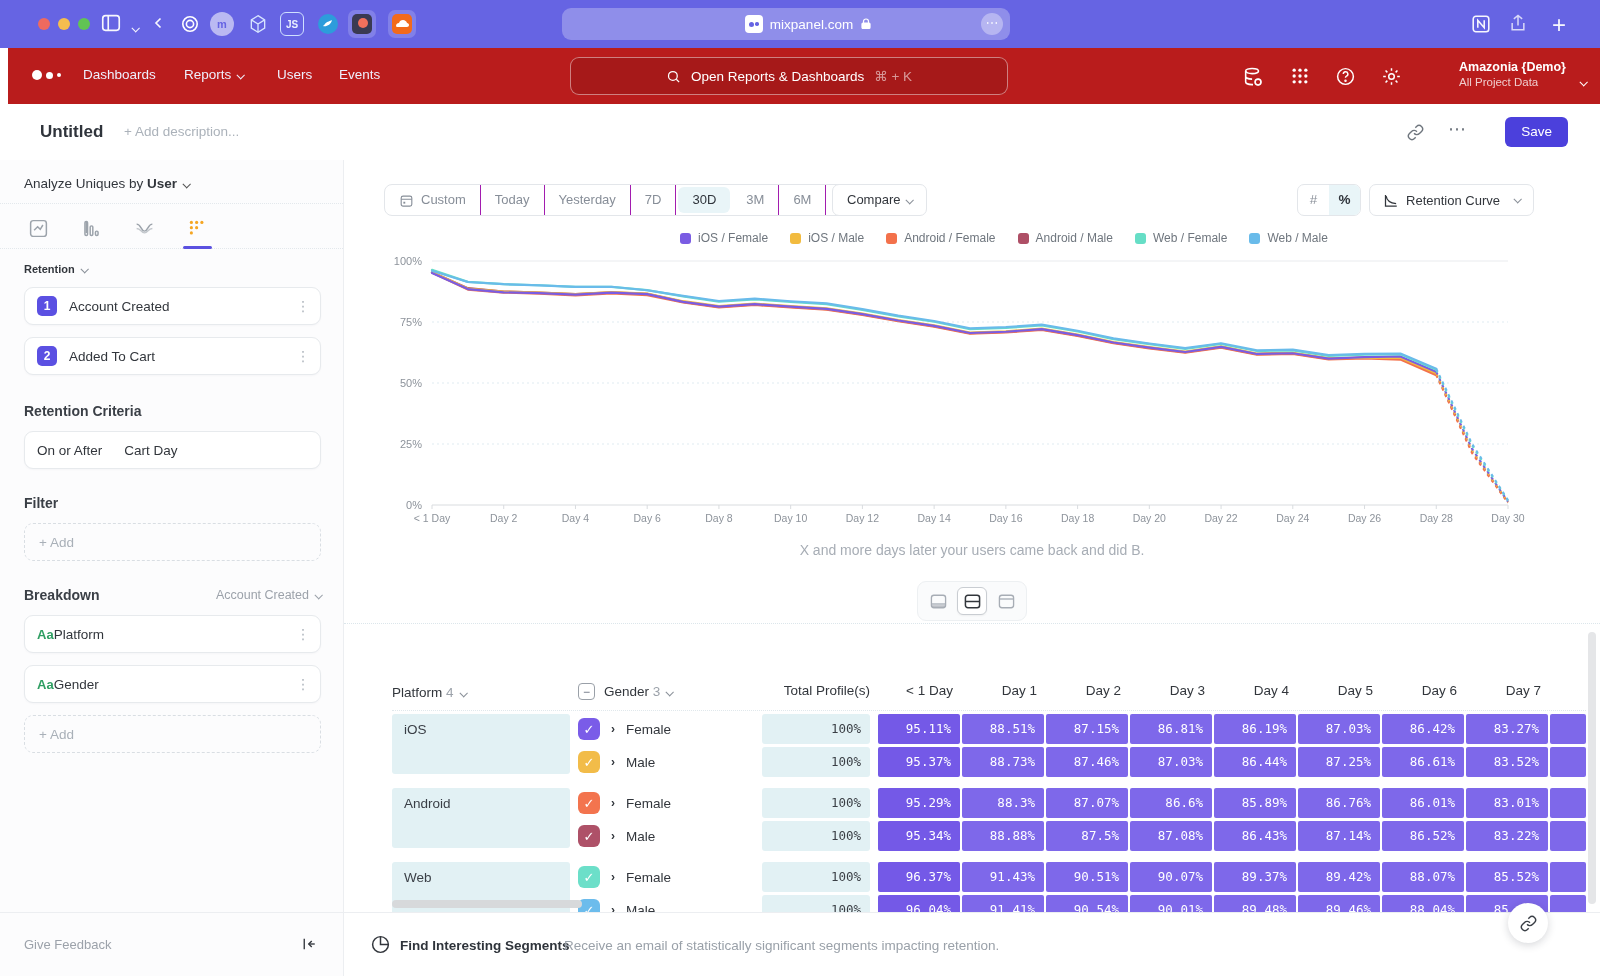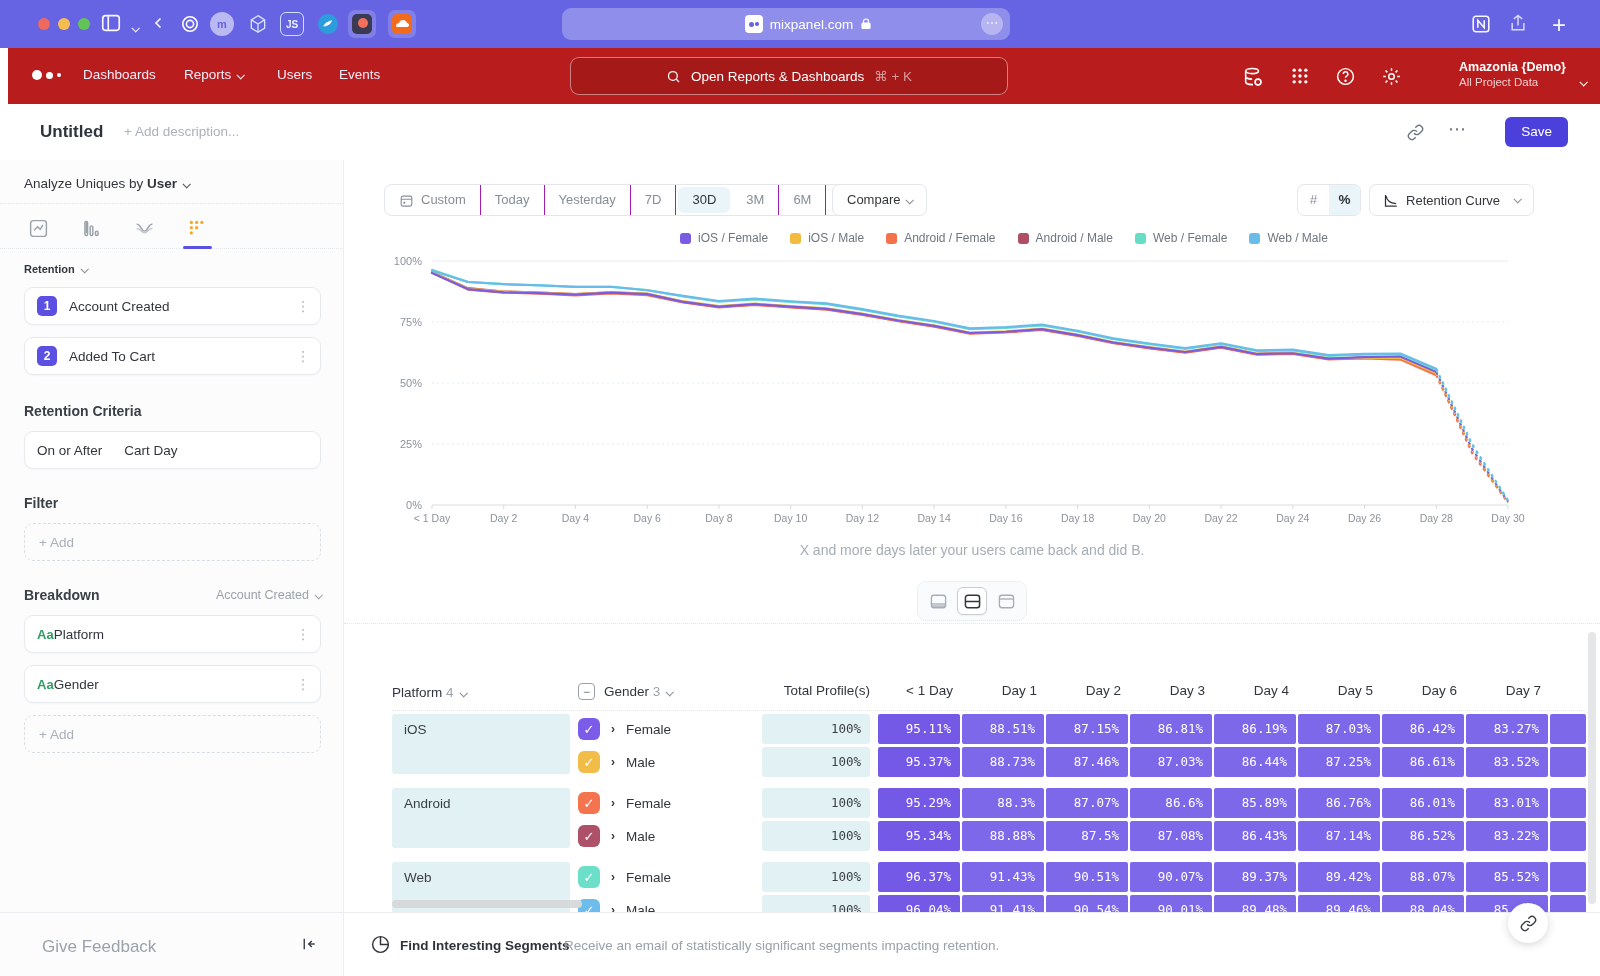--- a/index.html
+++ b/index.html
@@ -51,21 +51,21 @@
   .sb-h2 { font-size:14px; font-weight:bold; color:#3A3F46; }
   .card { background:#fff; border:1px solid #E7EAED; border-radius:9px; height:38px; display:flex; align-items:center; padding:0 12px; margin-top:12px; box-shadow:0 1px 2px rgba(40,44,60,.03); }
   .badge { width:20px; height:20px; border-radius:5px; background:#5B50E2; color:#fff; font-size:12px; font-weight:bold; display:flex; align-items:center; justify-content:center; margin-right:12px; }
   .card .lbl { font-size:13.5px; color:#32363C; flex:1; }
   .dots3 { color:#AEB4BC; font-size:14px; letter-spacing:0; line-height:6px; text-align:center; width:12px; }
   .dashed-add { border:1px dashed #D9DEE3; border-radius:9px; height:38px; display:flex; align-items:center; padding:0 14px; margin-top:12px; color:#A9B0B8; font-size:13.5px; }
   .aa { color:#2E9E62; font-weight:bold; font-size:13px; margin-right:0; }
   .bk-head { display:flex; align-items:center; justify-content:space-between; }
   .bk-scope { font-size:12.5px; color:#9CA2AA; }
   .sb-footer { position:absolute; left:0; bottom:0; width:343px; height:64px; border-top:1px solid #ECEEF1; background:#FCFCFD; }
-  .feedback { position:absolute; left:42px; top:24px; font-size:17px; color:#9CA2AA; }
+  .feedback { position:absolute; left:24px; top:24px; font-size:13px; color:#9CA2AA; }
   .collapse-ic { position:absolute; right:26px; top:22px; color:#32363C; }
 
   
   .main { position:absolute; left:344px; top:160px; width:1256px; height:752px; background:#fff; }
   .controls-row { position:absolute; left:40px; top:24px; right:66px; height:32px; }
   .seg { position:absolute; left:0; top:0; display:flex; border:1px solid #E3E6EA; border-radius:8px; background:#fff; height:32px; align-items:center; overflow:hidden; }
   .seg-item { padding:0 14px; font-size:13px; color:#878E98; line-height:30px; display:flex; align-items:center; gap:7px; border-right:1px solid #a21caf; }
   .seg-item:last-child { border-right:none; }
   .seg-item.active { background:#E9F5F8; color:#2F343B; border-radius:6px; margin:2px; line-height:26px; border-right:none; }
   .compare-btn { position:absolute; left:448px; top:0; height:32px; border:1px solid #E3E6EA; border-radius:7px; background:#fff; padding:0 14px; font-size:13px; color:#32363C; line-height:30px; }

